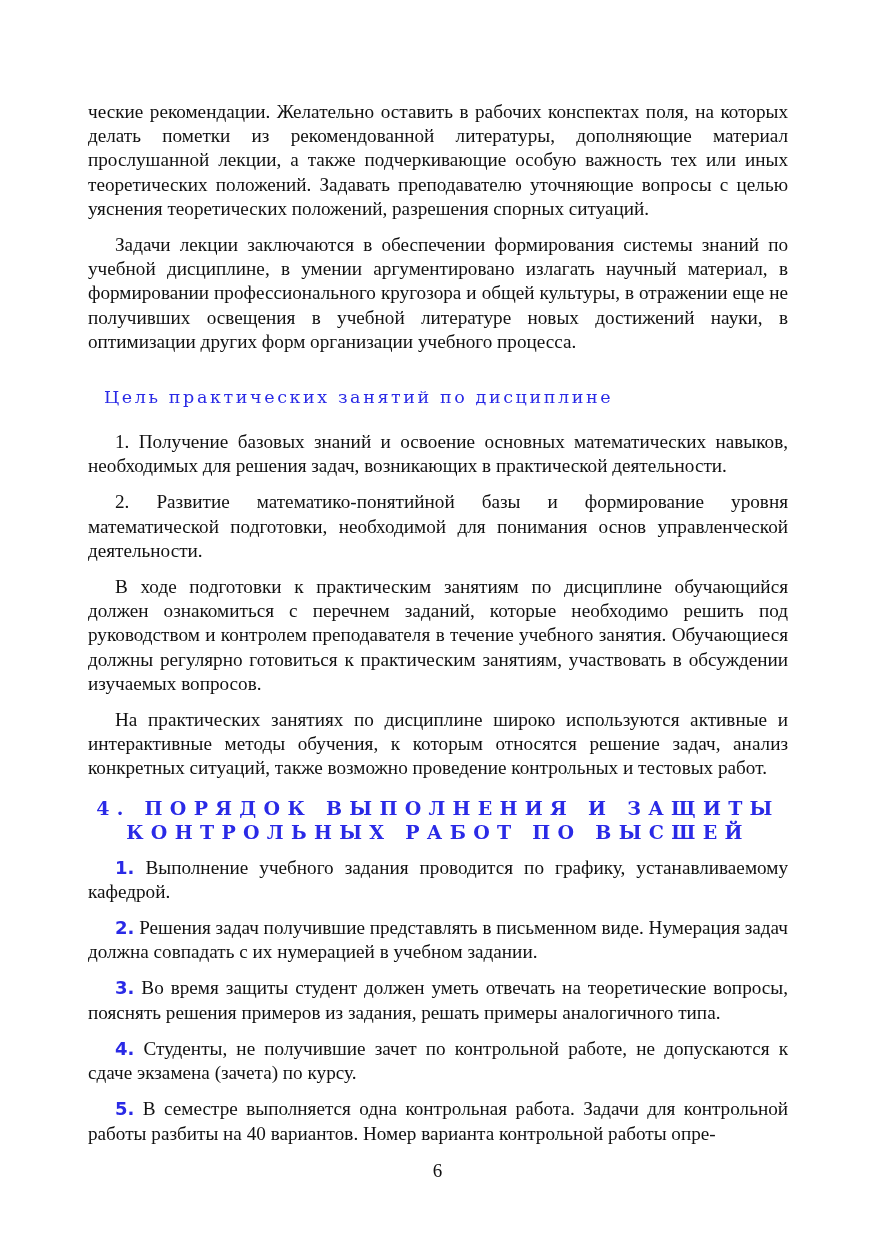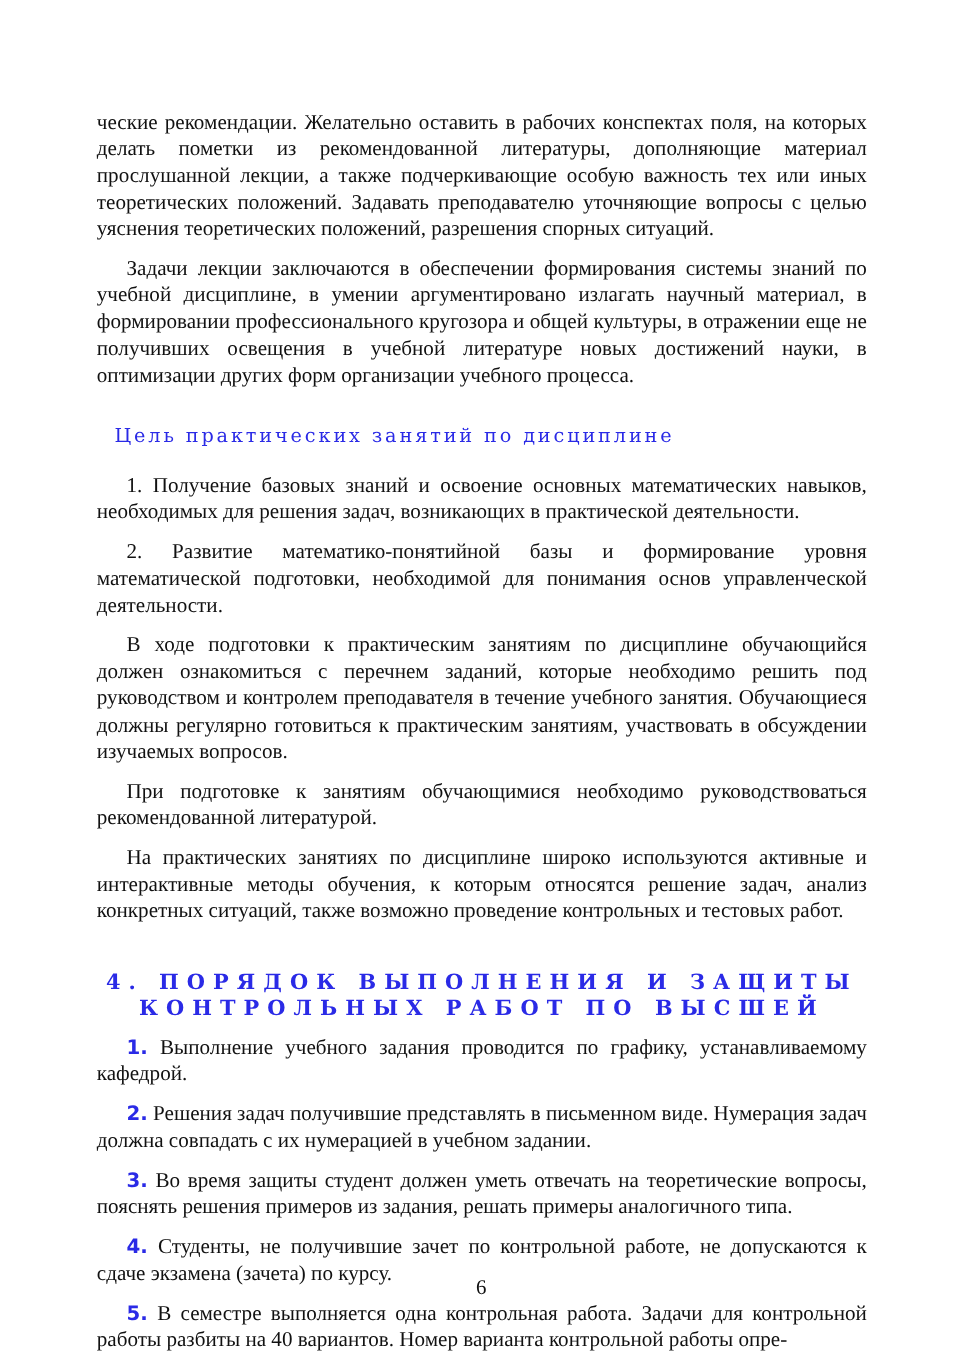--- a/index.html
+++ b/index.html
@@ -32,21 +32,21 @@
   .subheading {
     margin: 31px 0 21px 28px;
     font-family: "DejaVu Serif", serif;
     font-weight: normal;
     font-size: 17.5px;
     letter-spacing: 2.6px;
     color: #2a2ae6;
     line-height: 24px;
   }
   .section-heading {
-    margin: 40px 0 12px 0;
+    margin: 15px 0 12px 0;
     text-align: center;
     font-family: "DejaVu Serif", serif;
     font-weight: bold;
     font-size: 19px;
     letter-spacing: 7.3px;
     color: #2a2ae6;
     line-height: 24px;
   }
   .section-heading span { display: block; }
   .num {
@@ -71,21 +71,20 @@
 
 <div class="page">
   <p class="para noindent">ческие рекомендации. Желательно оставить в рабочих конспектах поля, на которых делать пометки из рекомендованной литературы, дополняющие материал прослушанной лекции, а также подчеркивающие особую важность тех или иных теоретических положений. Задавать преподавателю уточняющие вопросы с целью уяснения теоретических положений, разрешения спорных ситуаций.</p>
   <p class="para">Задачи лекции заключаются в обеспечении формирования системы знаний по учебной дисциплине, в умении аргументировано излагать научный материал, в формировании профессионального кругозора и общей культуры, в отражении еще не получивших освещения в учебной литературе новых достижений науки, в оптимизации других форм организации учебного процесса.</p>
 
   <div class="subheading">Цель практических занятий по дисциплине</div>
 
   <p class="para">1. Получение базовых знаний и освоение основных математических навыков, необходимых для решения задач, возникающих в практической деятельности.</p>
   <p class="para">2. Развитие математико-понятийной базы и формирование уровня математической подготовки, необходимой для понимания основ управленческой деятельности.</p>
   <p class="para">В ходе подготовки к практическим занятиям по дисциплине обучающийся должен ознакомиться с перечнем заданий, которые необходимо решить под руководством и контролем преподавателя в течение учебного занятия. Обучающиеся должны регулярно готовиться к практическим занятиям, участвовать в обсуждении изучаемых вопросов.</p>
-  <p class="para">При подготовке к занятиям обучающимися необходимо руководствоваться рекомендованной литературой.</p>
   <p class="para">На практических занятиях по дисциплине широко используются активные и интерактивные методы обучения, к которым относятся решение задач, анализ конкретных ситуаций, также возможно проведение контрольных и тестовых работ.</p>
 
   <div class="section-heading">
     <span>4. ПОРЯДОК ВЫПОЛНЕНИЯ И ЗАЩИТЫ</span>
     <span>КОНТРОЛЬНЫХ РАБОТ ПО ВЫСШЕЙ</span>
   </div>
 
   <p class="para"><span class="num">1.</span> <span>Выполнение учебного задания проводится по графику, устанавливаемому кафедрой.</span></p>
   <p class="para"><span class="num">2.</span> <span>Решения задач получившие представлять в письменном виде. Нумерация задач должна совпадать с их нумерацией в учебном задании.</span></p>
   <p class="para"><span class="num">3.</span> <span>Во время защиты студент должен уметь отвечать на теоретические вопросы, пояснять решения примеров из задания, решать примеры аналогичного типа.</span></p>

